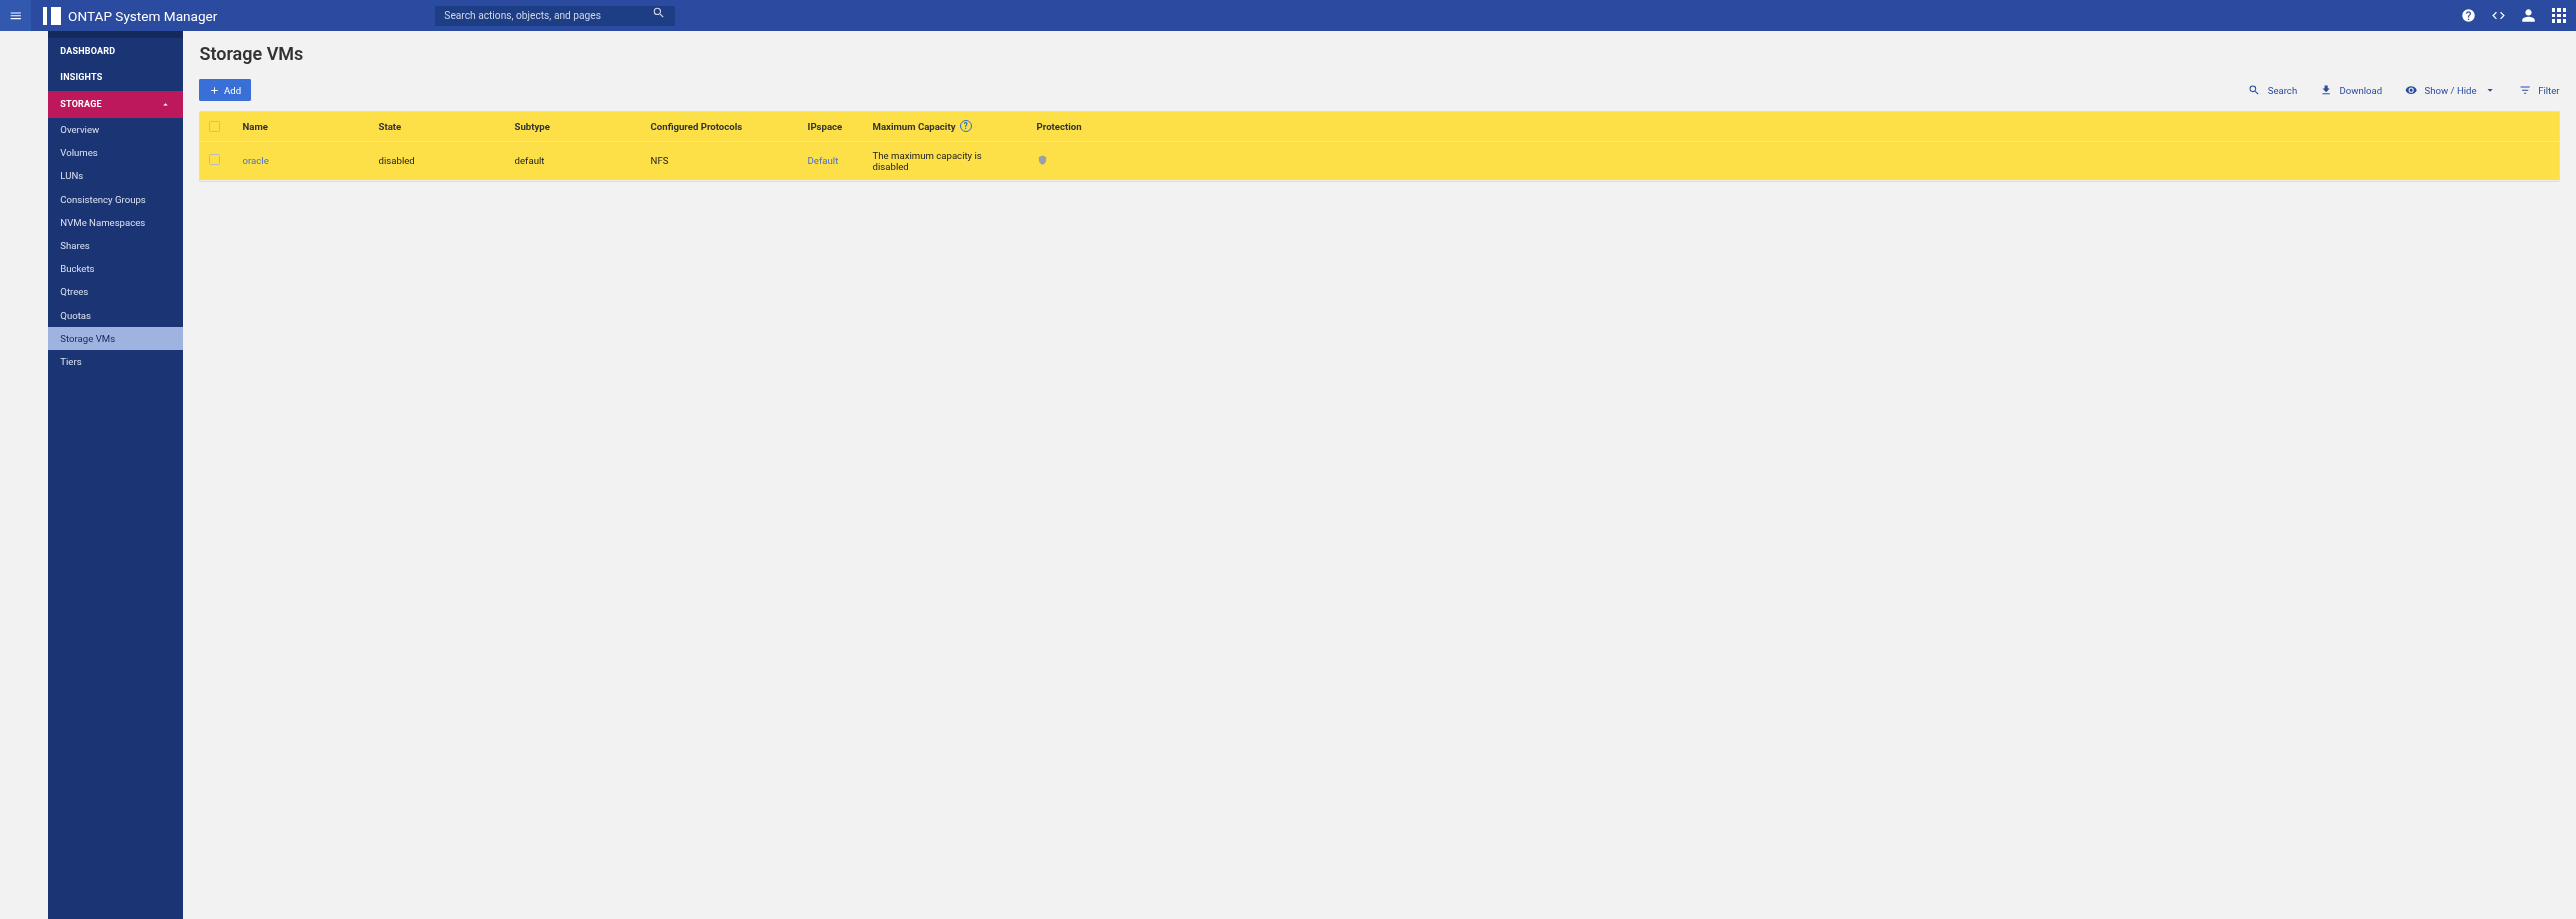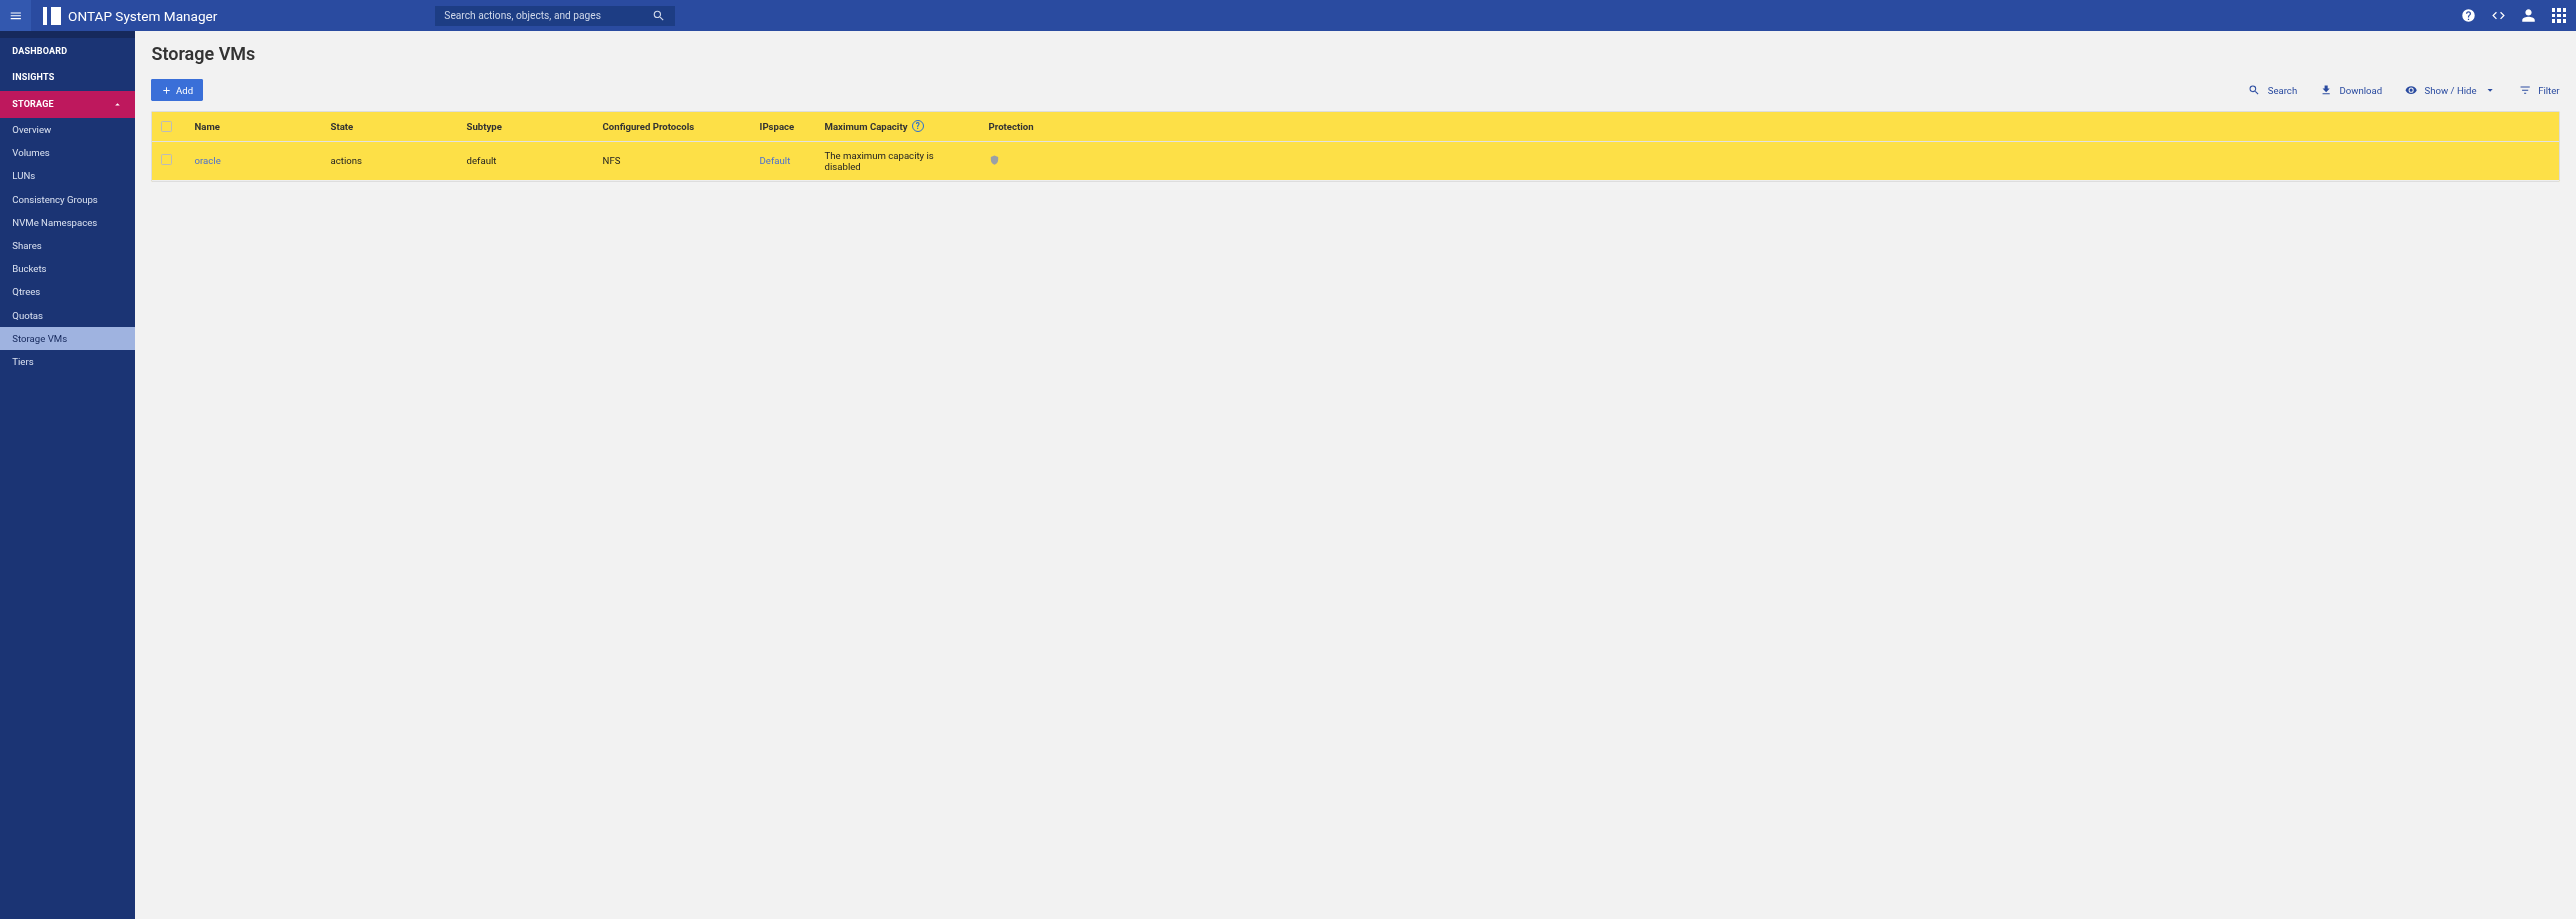--- a/index.html
+++ b/index.html
@@ -4,31 +4,31 @@
 <style>
 * { margin:0; padding:0; box-sizing:border-box; font-family:-apple-system,BlinkMacSystemFont,"Segoe UI",Roboto,Arial,sans-serif; }
 body { background:#f2f2f2; color:#222; overflow:hidden; }
 
 
 .topbar { display:flex; align-items:center; height:31px; background:#2a4ba0; color:#fff; }
 .menu-btn { width:31px; height:31px; display:flex; align-items:center; justify-content:center; background:#3358af; cursor:pointer; }
 .brand { display:flex; align-items:center; padding:0 12.3px; font-size:13.6px; color:#fff; height:31px; }
 .brand-icon { width:18px; height:18px; background:#fff; margin-right:6.8px; position:relative; }
 .brand-icon::after{content:"";position:absolute;left:3.4px;top:0;bottom:0;width:4.8px;background:#2a4ba0;}
-.searchbox { width:240px; height:20px; background:#1d3d84; display:flex; align-items:center; padding:0 9.6px; color:#cfd8ea; }
+.searchbox { width:240px; height:20px; background:#1d3d84; display:flex; padding:0 9.6px; color:#cfd8ea; }
 .searchbox input { flex:1; background:transparent; border:none; outline:none; color:#fff; font-size:10.2px; }
 .searchbox input::placeholder{color:#cfd8ea;}
 .topbar-fill{flex:1;}
 .top-icons { display:flex; gap:15px; padding:0 9.6px; align-items:center;}
 .top-icons .ic { width:15px; height:15px; display:flex; align-items:center; justify-content:center; cursor:pointer; color:#fff;}
 .apps { display:grid; grid-template-columns:repeat(3,3.4px); grid-template-rows:repeat(3,3.4px); gap:2px;}
 .apps span{background:#fff;width:3.4px;height:3.4px;}
 
 
-.layout { display:flex; height:calc(100vh - 31px); }
+.layout { display:flex; height:calc(100vh - 31px);margin-left:48px; }
 .sidebar { width:135px; background:#1b3474; color:#dde4f2; display:flex; flex-direction:column; font-size:9.6px; }
 .nav-top { height:6.8px; background:#16295c; }
 .nav-item { padding:8.2px 12.3px; cursor:pointer; font-weight:700; letter-spacing:0.2px; font-size:9px; color:#fff; background:#1b3474;}
 .nav-item.section { display:flex; align-items:center; justify-content:space-between; background:#be185d;}
 .nav-sub { padding:6.1px 12.3px; font-size:9.6px; font-weight:400; cursor:pointer; color:#dbe2f1;}
 .nav-sub.active { background:#9fb3e0; color:#16295c; }
 .chev { transform:rotate(180deg); }
 
 
 .main { flex:1; padding:12.3px 16.4px; overflow:auto; background:#f2f2f2;}
@@ -186,21 +186,21 @@
         <div class="hcell">
           <span>Maximum Capacity</span>
           <span class="help-ic">?</span>
         </div>
         <div class="hcell">Protection</div>
       </div>
 
       <div class="trow">
         <div><span class="chk"></span></div>
         <div><span class="link">oracle</span></div>
-        <div>actions</div>
+        <div>disabled</div>
         <div>default</div>
         <div>NFS</div>
         <div><span class="link">Default</span></div>
         <div>The maximum capacity is disabled</div>
         <div class="shield">
           <svg width="11" height="12.3" viewBox="0 0 24 24">
               <path d="M12 2l8 3v6c0 5-3.4 9.7-8 11-4.6-1.3-8-6-8-11V5l8-3z"></path>
             </svg>
         </div>
       </div>

